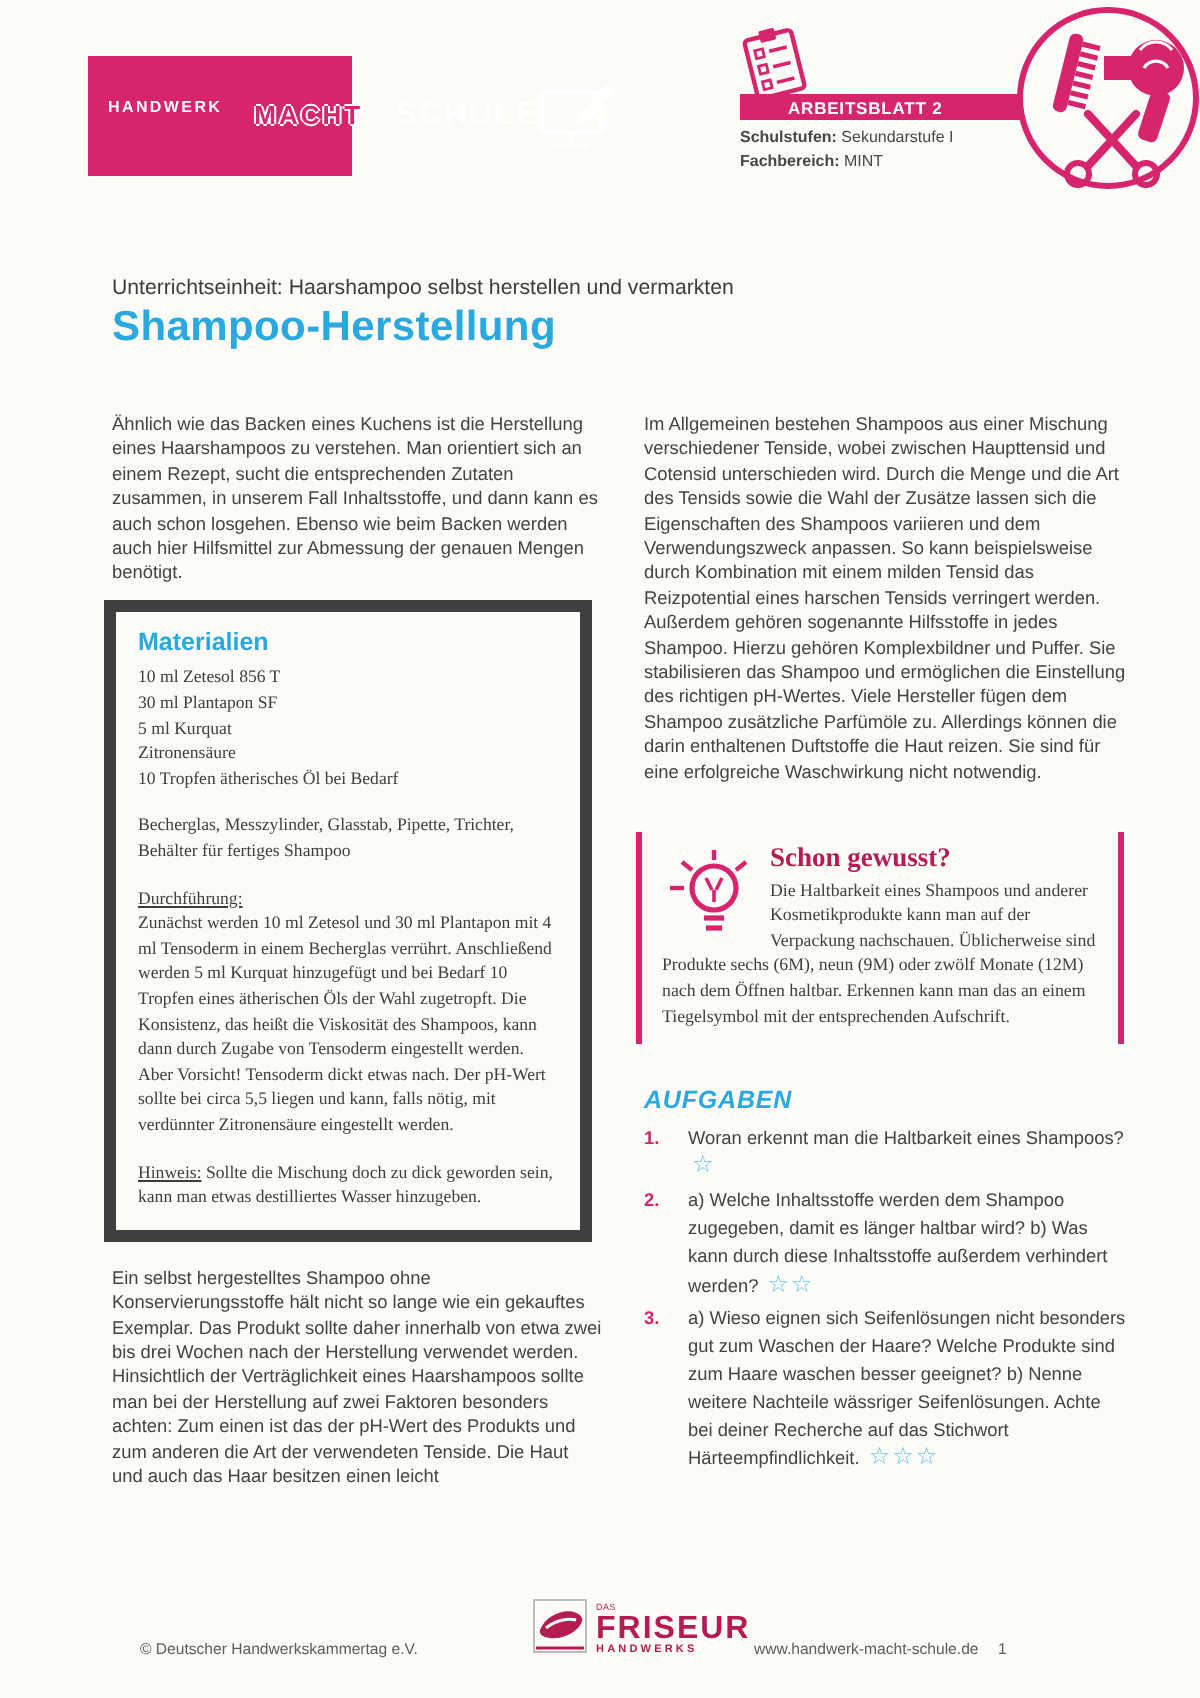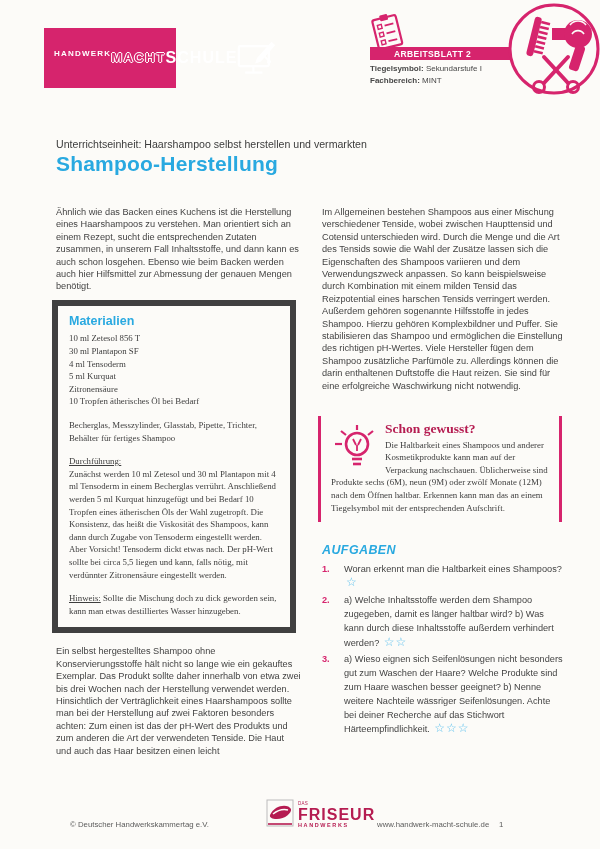--- a/index.html
+++ b/index.html
@@ -6,21 +6,21 @@
   body{font-family:"Liberation Sans",sans-serif;background:#e8e8e8;}
   .page{position:relative;width:600px;height:849px;background:#fcfbf8;overflow:hidden;
         color:#404040;}
 
   
   .logo-box{position:absolute;left:44px;top:28px;width:132px;height:60px;background:var(--pink);
             display:flex;align-items:center;padding:0 6px 0 10px;box-sizing:border-box;}
   .logo-text{display:flex;flex-direction:row;line-height:1;color:#fff;flex:1;}
   .logo-l1{font-size:8px;font-weight:bold;letter-spacing:1.2px;}
   .logo-l2{font-size:13px;font-weight:bold;letter-spacing:1.5px;color:var(--pink);
-           text-shadow:-1px 0 #fff,1px 0 #fff,0 -1px #fff,0 1px #fff;margin:1px 0;text-align:right;}
+           text-shadow:-1px 0 #fff,1px 0 #fff,0 -1px #fff,0 1px #fff;margin:1px 16px;text-align:right;}
   .logo-l3{font-size:16px;font-weight:bold;letter-spacing:1px;}
   .logo-icon{width:40px;height:40px;flex:none;}
 
   .clipboard-icon{position:absolute;left:372px;top:12px;width:32px;height:38px;transform:rotate(-14deg);}
   .ab-banner{position:absolute;left:370px;top:47px;width:140px;height:13px;background:var(--pink);
              color:#fff;font-size:8.5px;font-weight:bold;letter-spacing:.4px;
              display:flex;align-items:center;padding-left:24px;box-sizing:border-box;}
   .header-meta{position:absolute;left:370px;top:63px;font-size:8px;line-height:12px;color:#474747;}
   .header-meta b{font-weight:bold;}
   .tools-circle{position:absolute;left:506px;top:1px;width:96px;height:96px;}
@@ -102,21 +102,21 @@
     <line x1="14" y1="13" x2="23" y2="13" stroke="#d6246d" stroke-width="1.8"></line>
     <rect x="7" y="19" width="4" height="4" fill="none" stroke="#d6246d" stroke-width="1.4"></rect>
     <line x1="14" y1="21" x2="23" y2="21" stroke="#d6246d" stroke-width="1.8"></line>
     <rect x="7" y="27" width="4" height="4" fill="none" stroke="#d6246d" stroke-width="1.4"></rect>
     <line x1="14" y1="29" x2="23" y2="29" stroke="#d6246d" stroke-width="1.8"></line>
   </svg>
 
   <div class="ab-banner">ARBEITSBLATT 2</div>
 
   <div class="header-meta">
-    <div><b>Tiegelsymbol:</b><span> Sekundarstufe I</span></div>
+    <div><b>Schulstufen:</b><span> Sekundarstufe I</span></div>
     <div><b>Fachbereich:</b><span> MINT</span></div>
   </div>
 
   <svg class="tools-circle" viewBox="0 0 96 96">
     <circle cx="48" cy="48" r="44" fill="none" stroke="#d6246d" stroke-width="3"></circle>
 
     <g transform="rotate(14 30 38)">
       <rect x="24" y="16" width="7" height="40" rx="3" fill="#d6246d"></rect>
       <g fill="#d6246d">
         <rect x="31" y="19" width="9" height="2.6"></rect>
@@ -148,21 +148,20 @@
   <div class="main-heading">Shampoo-Herstellung</div>
 
   <div class="col col-left">
     <p class="para">Ähnlich wie das Backen eines Kuchens ist die Herstellung eines Haarshampoos zu verstehen. Man orientiert sich an einem Rezept, sucht die entsprechenden Zutaten zusammen, in unserem Fall Inhaltsstoffe, und dann kann es auch schon losgehen. Ebenso wie beim Backen werden auch hier Hilfsmittel zur Abmessung der genauen Mengen benötigt.</p>
 
     <div class="materials-box">
       <div class="materials-heading">Materialien</div>
       <div>
           <div class="mat-item">10 ml Zetesol 856 T</div>
           <div class="mat-item">30 ml Plantapon SF</div>
-          <div class="mat-item">4 ml Tensoderm</div>
           <div class="mat-item">5 ml Kurquat</div>
           <div class="mat-item">Zitronensäure</div>
           <div class="mat-item">10 Tropfen ätherisches Öl bei Bedarf</div>
         </div>
       <div class="box-gap"></div>
       <div>Becherglas, Messzylinder, Glasstab, Pipette, Trichter, Behälter für fertiges Shampoo</div>
       <div class="box-gap"></div>
       <div>
         <span class="u">Durchführung:</span><br>
         <span>Zunächst werden 10 ml Zetesol und 30 ml Plantapon mit 4 ml Tensoderm in einem Becherglas verrührt. Anschließend werden 5 ml Kurquat hinzugefügt und bei Bedarf 10 Tropfen eines ätherischen Öls der Wahl zugetropft. Die Konsistenz, das heißt die Viskosität des Shampoos, kann dann durch Zugabe von Tensoderm eingestellt werden. Aber Vorsicht! Tensoderm dickt etwas nach. Der pH-Wert sollte bei circa 5,5 liegen und kann, falls nötig, mit verdünnter Zitronensäure eingestellt werden.</span>

